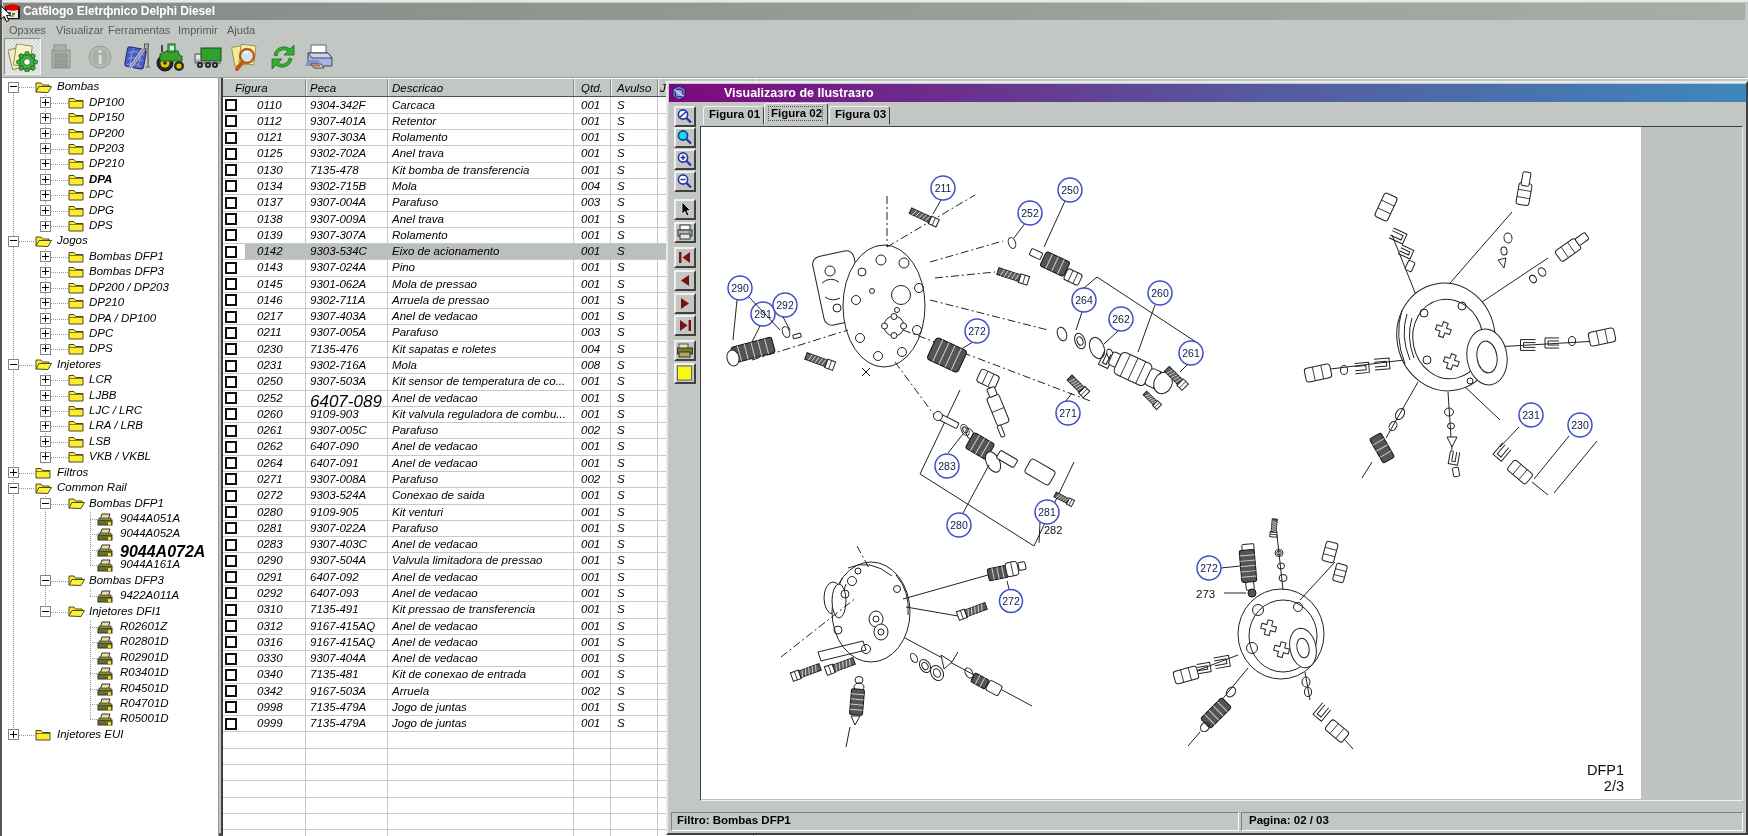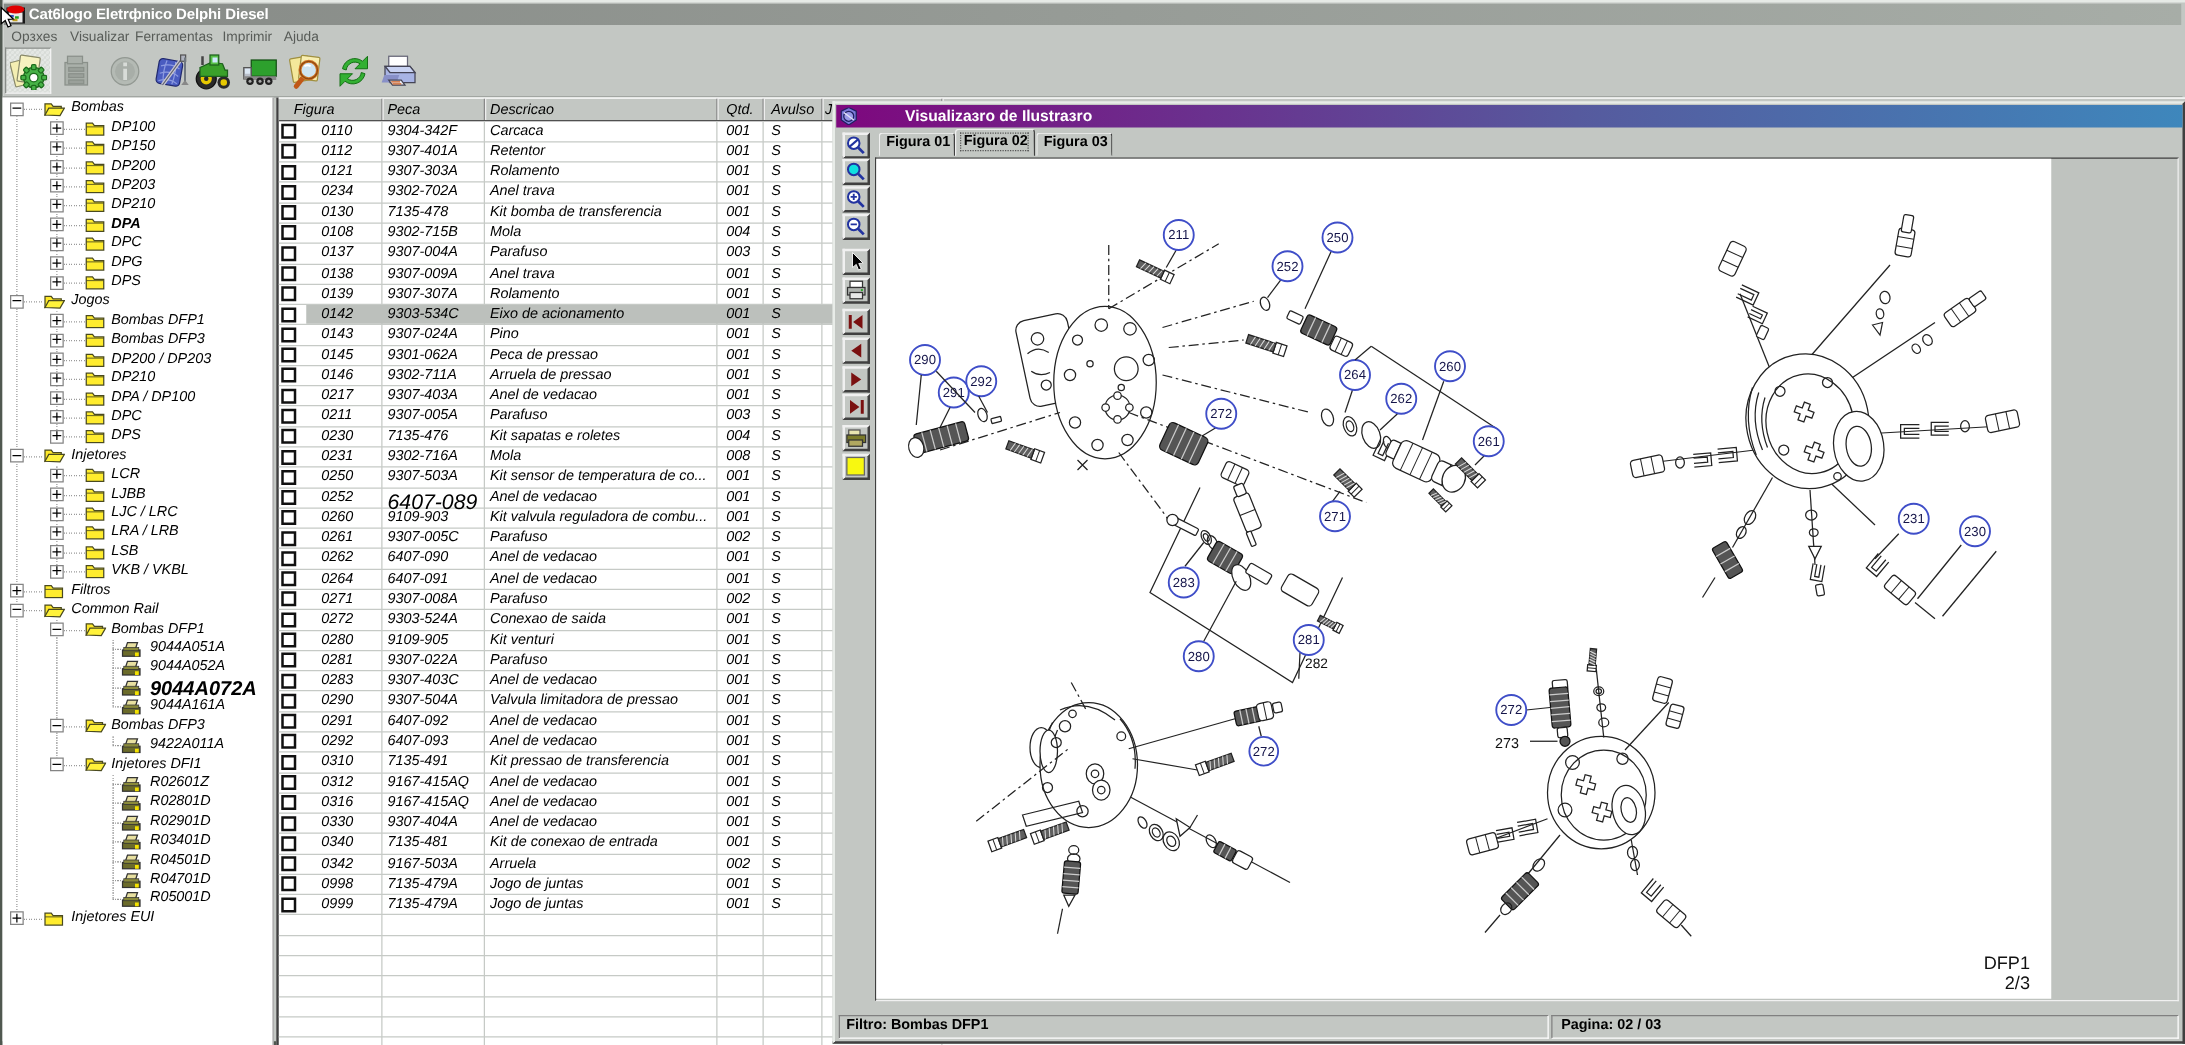--- a/index.html
+++ b/index.html
@@ -584,33 +584,33 @@
 <div class="abs it" style="left:392px;top:114.8px;font-size:11.5px;color:#000;white-space:nowrap">Retentor</div>
 <div class="abs it" style="left:581px;top:114.8px;font-size:11.5px;color:#000;white-space:nowrap">001</div>
 <div class="abs it" style="left:617px;top:114.8px;font-size:11.5px;color:#000;white-space:nowrap">S</div>
 <div class="abs" style="left:225px;top:131.6px;width:12px;height:12px;background:#fff;border:2px solid #101010"></div>
 <div class="abs it" style="left:257px;top:131.1px;font-size:11.5px;color:#000;white-space:nowrap">0121</div>
 <div class="abs it" style="left:310px;top:131.1px;font-size:11.5px;color:#000;white-space:nowrap">9307-303A</div>
 <div class="abs it" style="left:392px;top:131.1px;font-size:11.5px;color:#000;white-space:nowrap">Rolamento</div>
 <div class="abs it" style="left:581px;top:131.1px;font-size:11.5px;color:#000;white-space:nowrap">001</div>
 <div class="abs it" style="left:617px;top:131.1px;font-size:11.5px;color:#000;white-space:nowrap">S</div>
 <div class="abs" style="left:225px;top:147.8px;width:12px;height:12px;background:#fff;border:2px solid #101010"></div>
-<div class="abs it" style="left:257px;top:147.3px;font-size:11.5px;color:#000;white-space:nowrap">0234</div>
+<div class="abs it" style="left:257px;top:147.3px;font-size:11.5px;color:#000;white-space:nowrap">0125</div>
 <div class="abs it" style="left:310px;top:147.3px;font-size:11.5px;color:#000;white-space:nowrap">9302-702A</div>
 <div class="abs it" style="left:392px;top:147.3px;font-size:11.5px;color:#000;white-space:nowrap">Anel trava</div>
 <div class="abs it" style="left:581px;top:147.3px;font-size:11.5px;color:#000;white-space:nowrap">001</div>
 <div class="abs it" style="left:617px;top:147.3px;font-size:11.5px;color:#000;white-space:nowrap">S</div>
 <div class="abs" style="left:225px;top:164.1px;width:12px;height:12px;background:#fff;border:2px solid #101010"></div>
 <div class="abs it" style="left:257px;top:163.6px;font-size:11.5px;color:#000;white-space:nowrap">0130</div>
 <div class="abs it" style="left:310px;top:163.6px;font-size:11.5px;color:#000;white-space:nowrap">7135-478</div>
 <div class="abs it" style="left:392px;top:163.6px;font-size:11.5px;color:#000;white-space:nowrap">Kit bomba de transferencia</div>
 <div class="abs it" style="left:581px;top:163.6px;font-size:11.5px;color:#000;white-space:nowrap">001</div>
 <div class="abs it" style="left:617px;top:163.6px;font-size:11.5px;color:#000;white-space:nowrap">S</div>
 <div class="abs" style="left:225px;top:180.4px;width:12px;height:12px;background:#fff;border:2px solid #101010"></div>
-<div class="abs it" style="left:257px;top:179.9px;font-size:11.5px;color:#000;white-space:nowrap">0108</div>
+<div class="abs it" style="left:257px;top:179.9px;font-size:11.5px;color:#000;white-space:nowrap">0134</div>
 <div class="abs it" style="left:310px;top:179.9px;font-size:11.5px;color:#000;white-space:nowrap">9302-715B</div>
 <div class="abs it" style="left:392px;top:179.9px;font-size:11.5px;color:#000;white-space:nowrap">Mola</div>
 <div class="abs it" style="left:581px;top:179.9px;font-size:11.5px;color:#000;white-space:nowrap">004</div>
 <div class="abs it" style="left:617px;top:179.9px;font-size:11.5px;color:#000;white-space:nowrap">S</div>
 <div class="abs" style="left:225px;top:196.7px;width:12px;height:12px;background:#fff;border:2px solid #101010"></div>
 <div class="abs it" style="left:257px;top:196.2px;font-size:11.5px;color:#000;white-space:nowrap">0137</div>
 <div class="abs it" style="left:310px;top:196.2px;font-size:11.5px;color:#000;white-space:nowrap">9307-004A</div>
 <div class="abs it" style="left:392px;top:196.2px;font-size:11.5px;color:#000;white-space:nowrap">Parafuso</div>
 <div class="abs it" style="left:581px;top:196.2px;font-size:11.5px;color:#000;white-space:nowrap">003</div>
 <div class="abs it" style="left:617px;top:196.2px;font-size:11.5px;color:#000;white-space:nowrap">S</div>
@@ -635,21 +635,21 @@
 <div class="abs it" style="left:617px;top:245.0px;font-size:11.5px;color:#000;white-space:nowrap">S</div>
 <div class="abs" style="left:225px;top:261.8px;width:12px;height:12px;background:#fff;border:2px solid #101010"></div>
 <div class="abs it" style="left:257px;top:261.3px;font-size:11.5px;color:#000;white-space:nowrap">0143</div>
 <div class="abs it" style="left:310px;top:261.3px;font-size:11.5px;color:#000;white-space:nowrap">9307-024A</div>
 <div class="abs it" style="left:392px;top:261.3px;font-size:11.5px;color:#000;white-space:nowrap">Pino</div>
 <div class="abs it" style="left:581px;top:261.3px;font-size:11.5px;color:#000;white-space:nowrap">001</div>
 <div class="abs it" style="left:617px;top:261.3px;font-size:11.5px;color:#000;white-space:nowrap">S</div>
 <div class="abs" style="left:225px;top:278.1px;width:12px;height:12px;background:#fff;border:2px solid #101010"></div>
 <div class="abs it" style="left:257px;top:277.6px;font-size:11.5px;color:#000;white-space:nowrap">0145</div>
 <div class="abs it" style="left:310px;top:277.6px;font-size:11.5px;color:#000;white-space:nowrap">9301-062A</div>
-<div class="abs it" style="left:392px;top:277.6px;font-size:11.5px;color:#000;white-space:nowrap">Peca de pressao</div>
+<div class="abs it" style="left:392px;top:277.6px;font-size:11.5px;color:#000;white-space:nowrap">Mola de pressao</div>
 <div class="abs it" style="left:581px;top:277.6px;font-size:11.5px;color:#000;white-space:nowrap">001</div>
 <div class="abs it" style="left:617px;top:277.6px;font-size:11.5px;color:#000;white-space:nowrap">S</div>
 <div class="abs" style="left:225px;top:294.4px;width:12px;height:12px;background:#fff;border:2px solid #101010"></div>
 <div class="abs it" style="left:257px;top:293.9px;font-size:11.5px;color:#000;white-space:nowrap">0146</div>
 <div class="abs it" style="left:310px;top:293.9px;font-size:11.5px;color:#000;white-space:nowrap">9302-711A</div>
 <div class="abs it" style="left:392px;top:293.9px;font-size:11.5px;color:#000;white-space:nowrap">Arruela de pressao</div>
 <div class="abs it" style="left:581px;top:293.9px;font-size:11.5px;color:#000;white-space:nowrap">001</div>
 <div class="abs it" style="left:617px;top:293.9px;font-size:11.5px;color:#000;white-space:nowrap">S</div>
 <div class="abs" style="left:225px;top:310.6px;width:12px;height:12px;background:#fff;border:2px solid #101010"></div>
 <div class="abs it" style="left:257px;top:310.1px;font-size:11.5px;color:#000;white-space:nowrap">0217</div>

